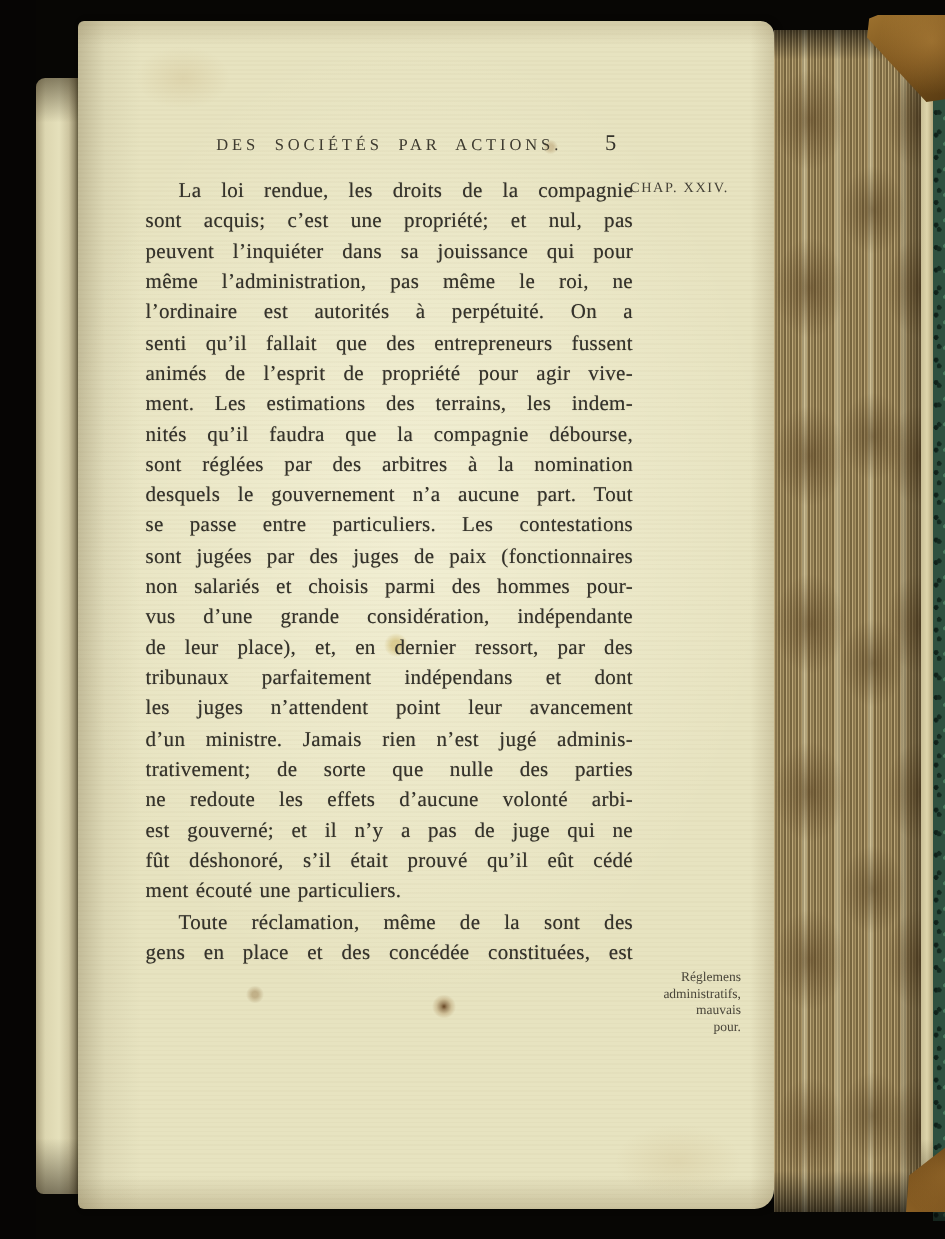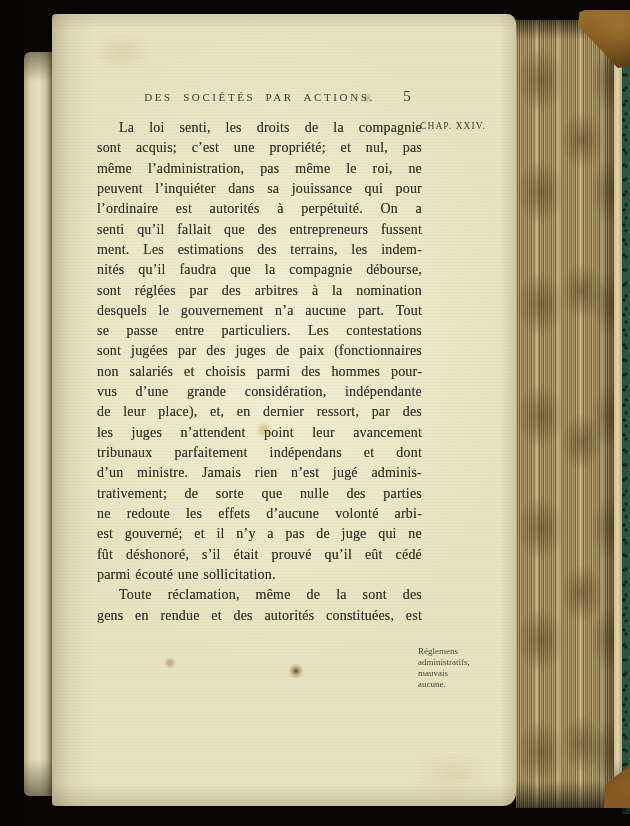--- a/index.html
+++ b/index.html
@@ -97,21 +97,21 @@
     letter-spacing: 0.2px;
     overflow: hidden;
   }
   .text-line.indent { padding-left: 22px; }
   .text-line.last { text-align-last: left; }
 
   .side-margin-note {
     position: absolute;
     left: 366px; top: 632px;
     width: 76px;
-    text-align: left;
+    text-align: right;
     font-size: 9px;
     line-height: 11px;
     color: #4a463a;
   }
 
   
   .fore-edge {
     position: absolute;
     left: 492px; top: 20px;
     width: 98px; height: 788px;
@@ -186,52 +186,53 @@
 <div class="scene">
 
   <div class="left-page-edge"></div>
 
   <div class="book-page">
     <div class="running-head">DES SOCIÉTÉS PAR ACTIONS.</div>
     <div class="page-number">5</div>
     <div class="chap-margin-note">CHAP. XXIV.</div>
 
     <div class="body-text">
-        <div class="text-line indent">La loi senti, les droits de la compagnie</div>
+        <div class="text-line indent">La loi rendue, les droits de la compagnie</div>
         <div class="text-line">sont acquis; c’est une propriété; et nul, pas</div>
+        <div class="text-line">peuvent l’inquiéter dans sa jouissance qui pour</div>
         <div class="text-line">même l’administration, pas même le roi, ne</div>
-        <div class="text-line">peuvent l’inquiéter dans sa jouissance qui pour</div>
         <div class="text-line">l’ordinaire est autorités à perpétuité. On a</div>
         <div class="text-line">senti qu’il fallait que des entrepreneurs fussent</div>
+        <div class="text-line">animés de l’esprit de propriété pour agir vive-</div>
         <div class="text-line">ment. Les estimations des terrains, les indem-</div>
         <div class="text-line">nités qu’il faudra que la compagnie débourse,</div>
         <div class="text-line">sont réglées par des arbitres à la nomination</div>
         <div class="text-line">desquels le gouvernement n’a aucune part. Tout</div>
         <div class="text-line">se passe entre particuliers. Les contestations</div>
         <div class="text-line">sont jugées par des juges de paix (fonctionnaires</div>
         <div class="text-line">non salariés et choisis parmi des hommes pour-</div>
         <div class="text-line">vus d’une grande considération, indépendante</div>
         <div class="text-line">de leur place), et, en dernier ressort, par des</div>
+        <div class="text-line">tribunaux parfaitement indépendans et dont</div>
         <div class="text-line">les juges n’attendent point leur avancement</div>
-        <div class="text-line">tribunaux parfaitement indépendans et dont</div>
         <div class="text-line">d’un ministre. Jamais rien n’est jugé adminis-</div>
         <div class="text-line">trativement; de sorte que nulle des parties</div>
         <div class="text-line">ne redoute les effets d’aucune volonté arbi-</div>
         <div class="text-line">est gouverné; et il n’y a pas de juge qui ne</div>
         <div class="text-line">fût déshonoré, s’il était prouvé qu’il eût cédé</div>
-        <div class="text-line last">parmi écouté une sollicitation.</div>
+        <div class="text-line last">ment écouté une particuliers.</div>
         <div class="text-line indent">Toute réclamation, même de la sont des</div>
-        <div class="text-line">gens en rendue et des autorités constituées, est</div>
+        <div class="text-line">gens en place et des concédée constituées, est</div>
       </div>
 
     <div class="side-margin-note">
         <div class="side-note-line">Réglemens</div>
         <div class="side-note-line">administratifs,</div>
         <div class="side-note-line">mauvais</div>
-        <div class="side-note-line">aucune.</div>
+        <div class="side-note-line">pour.</div>
       </div>
   </div>
 
   <div class="fore-edge"></div>
   <div class="edge-sliver"></div>
   <div class="marbled-board"></div>
   <div class="leather-corner-top"></div>
   <div class="leather-corner-bottom"></div>
 
 </div>

